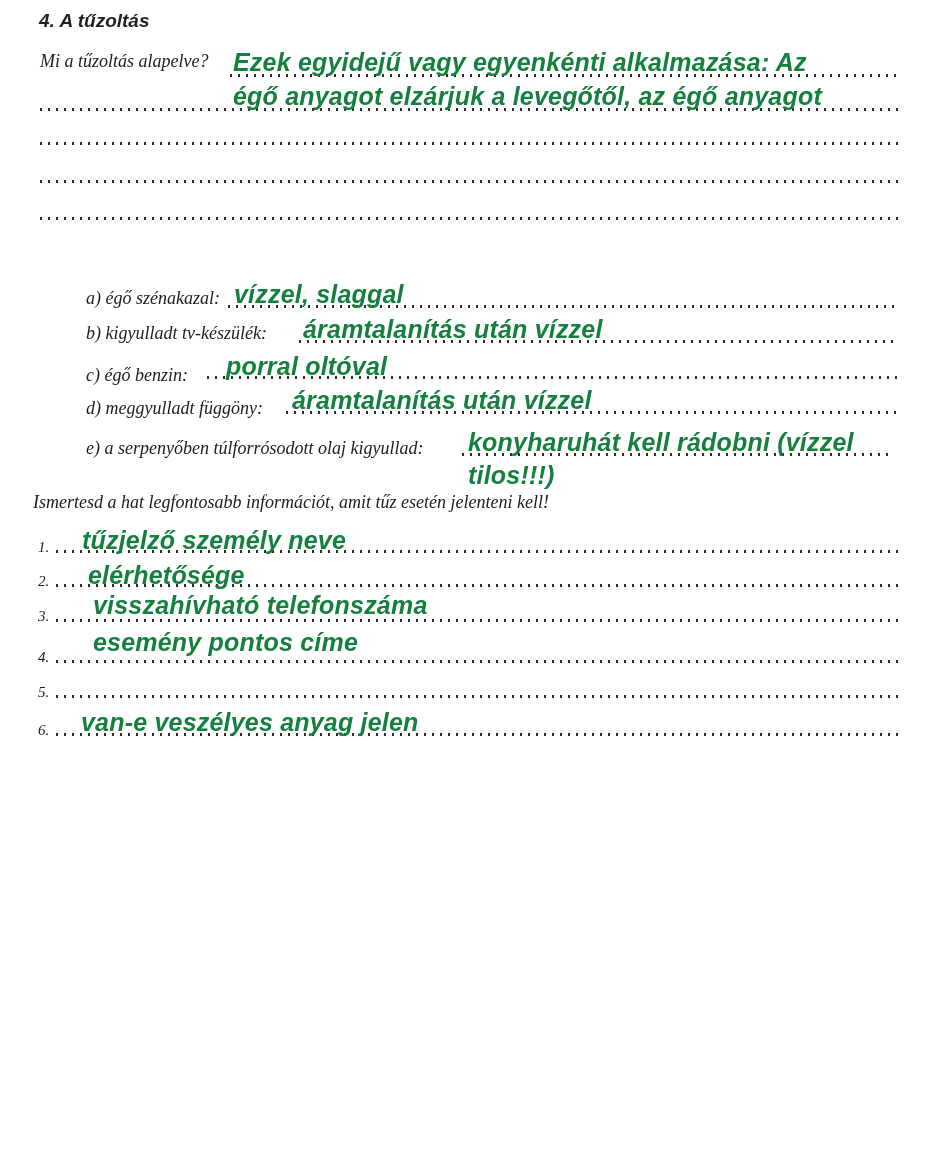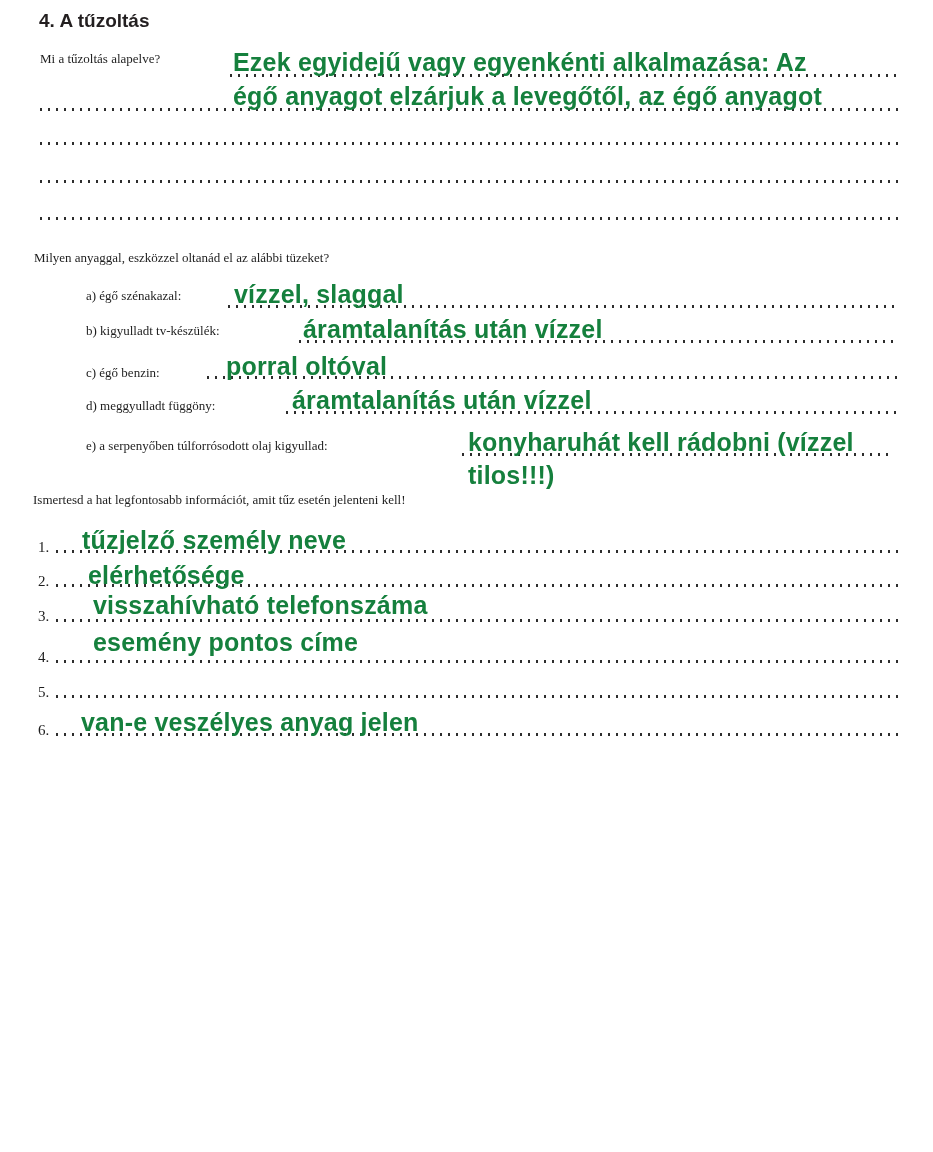--- a/index.html
+++ b/index.html
@@ -1,22 +1,22 @@
 <!DOCTYPE html>
 <html><head>
 <meta charset="utf-8">
 <style>
   html,body { margin:0; padding:0; background:#ffffff; }
   .page {
     position:relative; width:933px; height:1152px; background:#ffffff;
     font-family:"Liberation Serif", serif; color:#1e1e1e; overflow:hidden;
   }
-  .t { position:absolute; white-space:nowrap; line-height:1; }
+  .t { position:absolute; white-space:nowrap; line-height:1;font-style:italic; }
   .title { font-family:"Liberation Sans", sans-serif; font-weight:700; font-size:19px; color:#231f20; }
-  .serif { font-size:13px; color:#1d1d1d; }
+  .serif { font-size:18px; color:#1d1d1d; }
   .num { font-size:15px; color:#1d1d1d; }
   .ans {
     font-family:"Liberation Sans", sans-serif; font-weight:700; font-size:25px;
     color:#15803d; letter-spacing:0.2px;
   }
   .dots {
     position:absolute; height:3px;
     background-image:repeating-linear-gradient(to right,#2d2d2d 0,#2d2d2d 2px,transparent 2px,transparent 8px);
     background-repeat:repeat-x;
   }
@@ -32,21 +32,20 @@
 
   <div class="dots" style="left:230px; top:74px;  width:668px"></div>
   <div class="dots" style="left:40px;  top:108px; width:858px"></div>
   <div class="dots" style="left:40px;  top:142px; width:858px"></div>
   <div class="dots" style="left:40px;  top:180px; width:858px"></div>
   <div class="dots" style="left:40px;  top:217px; width:858px"></div>
 
   <div class="t ans" style="left:233px; top:50px">Ezek egyidejű vagy egyenkénti alkalmazása: Az</div>
   <div class="t ans" style="left:233px; top:84px">égő anyagot elzárjuk a levegőtől, az égő anyagot</div>
 
-  <div class="t serif" style="left:34px; top:251px">Milyen anyaggal, eszközzel oltanád el az alábbi tüzeket?</div>
 
   <div class="dots" style="left:228px; top:305px; width:670px"></div>
   <div class="t serif" style="left:86px; top:289px">a) égő szénakazal:</div>
   <div class="t ans" style="left:234px; top:282px">vízzel, slaggal</div>
 
   <div class="dots" style="left:299px; top:340px; width:599px"></div>
   <div class="t serif" style="left:86px; top:324px">b) kigyulladt tv-készülék:</div>
   <div class="t ans" style="left:303px; top:317px">áramtalanítás után vízzel</div>
 
   <div class="dots" style="left:207px; top:376px; width:691px"></div>

